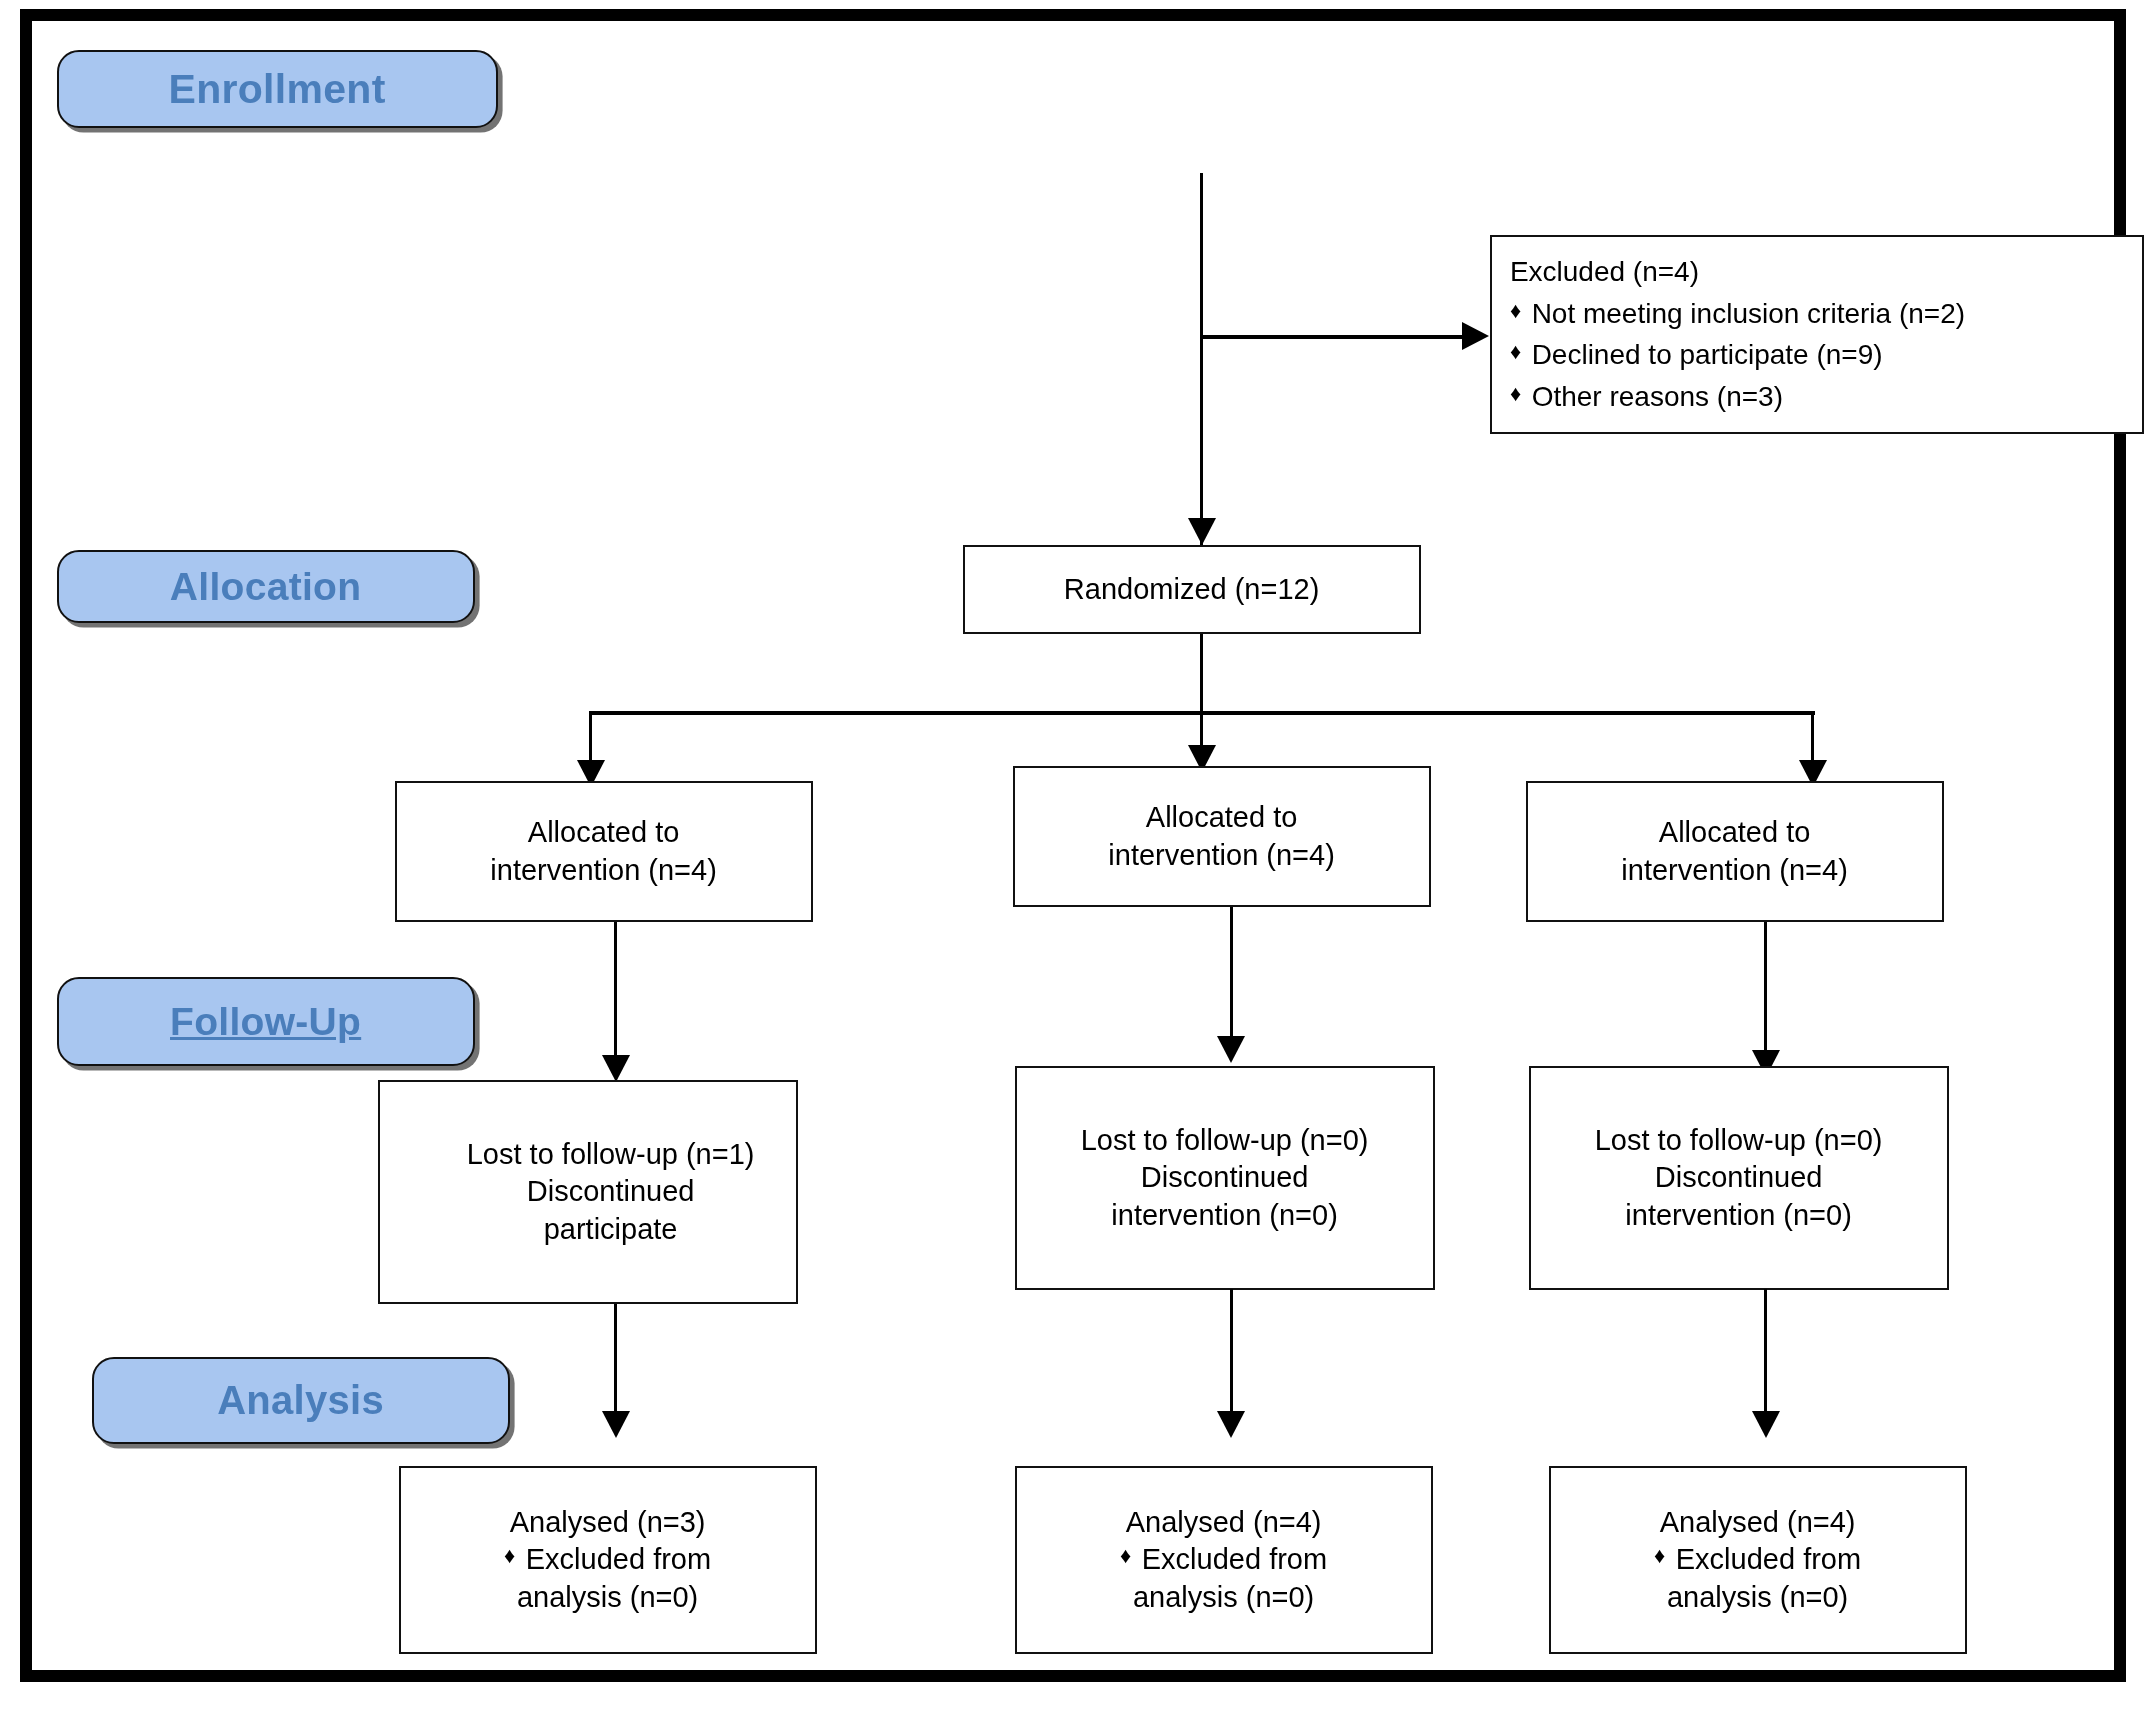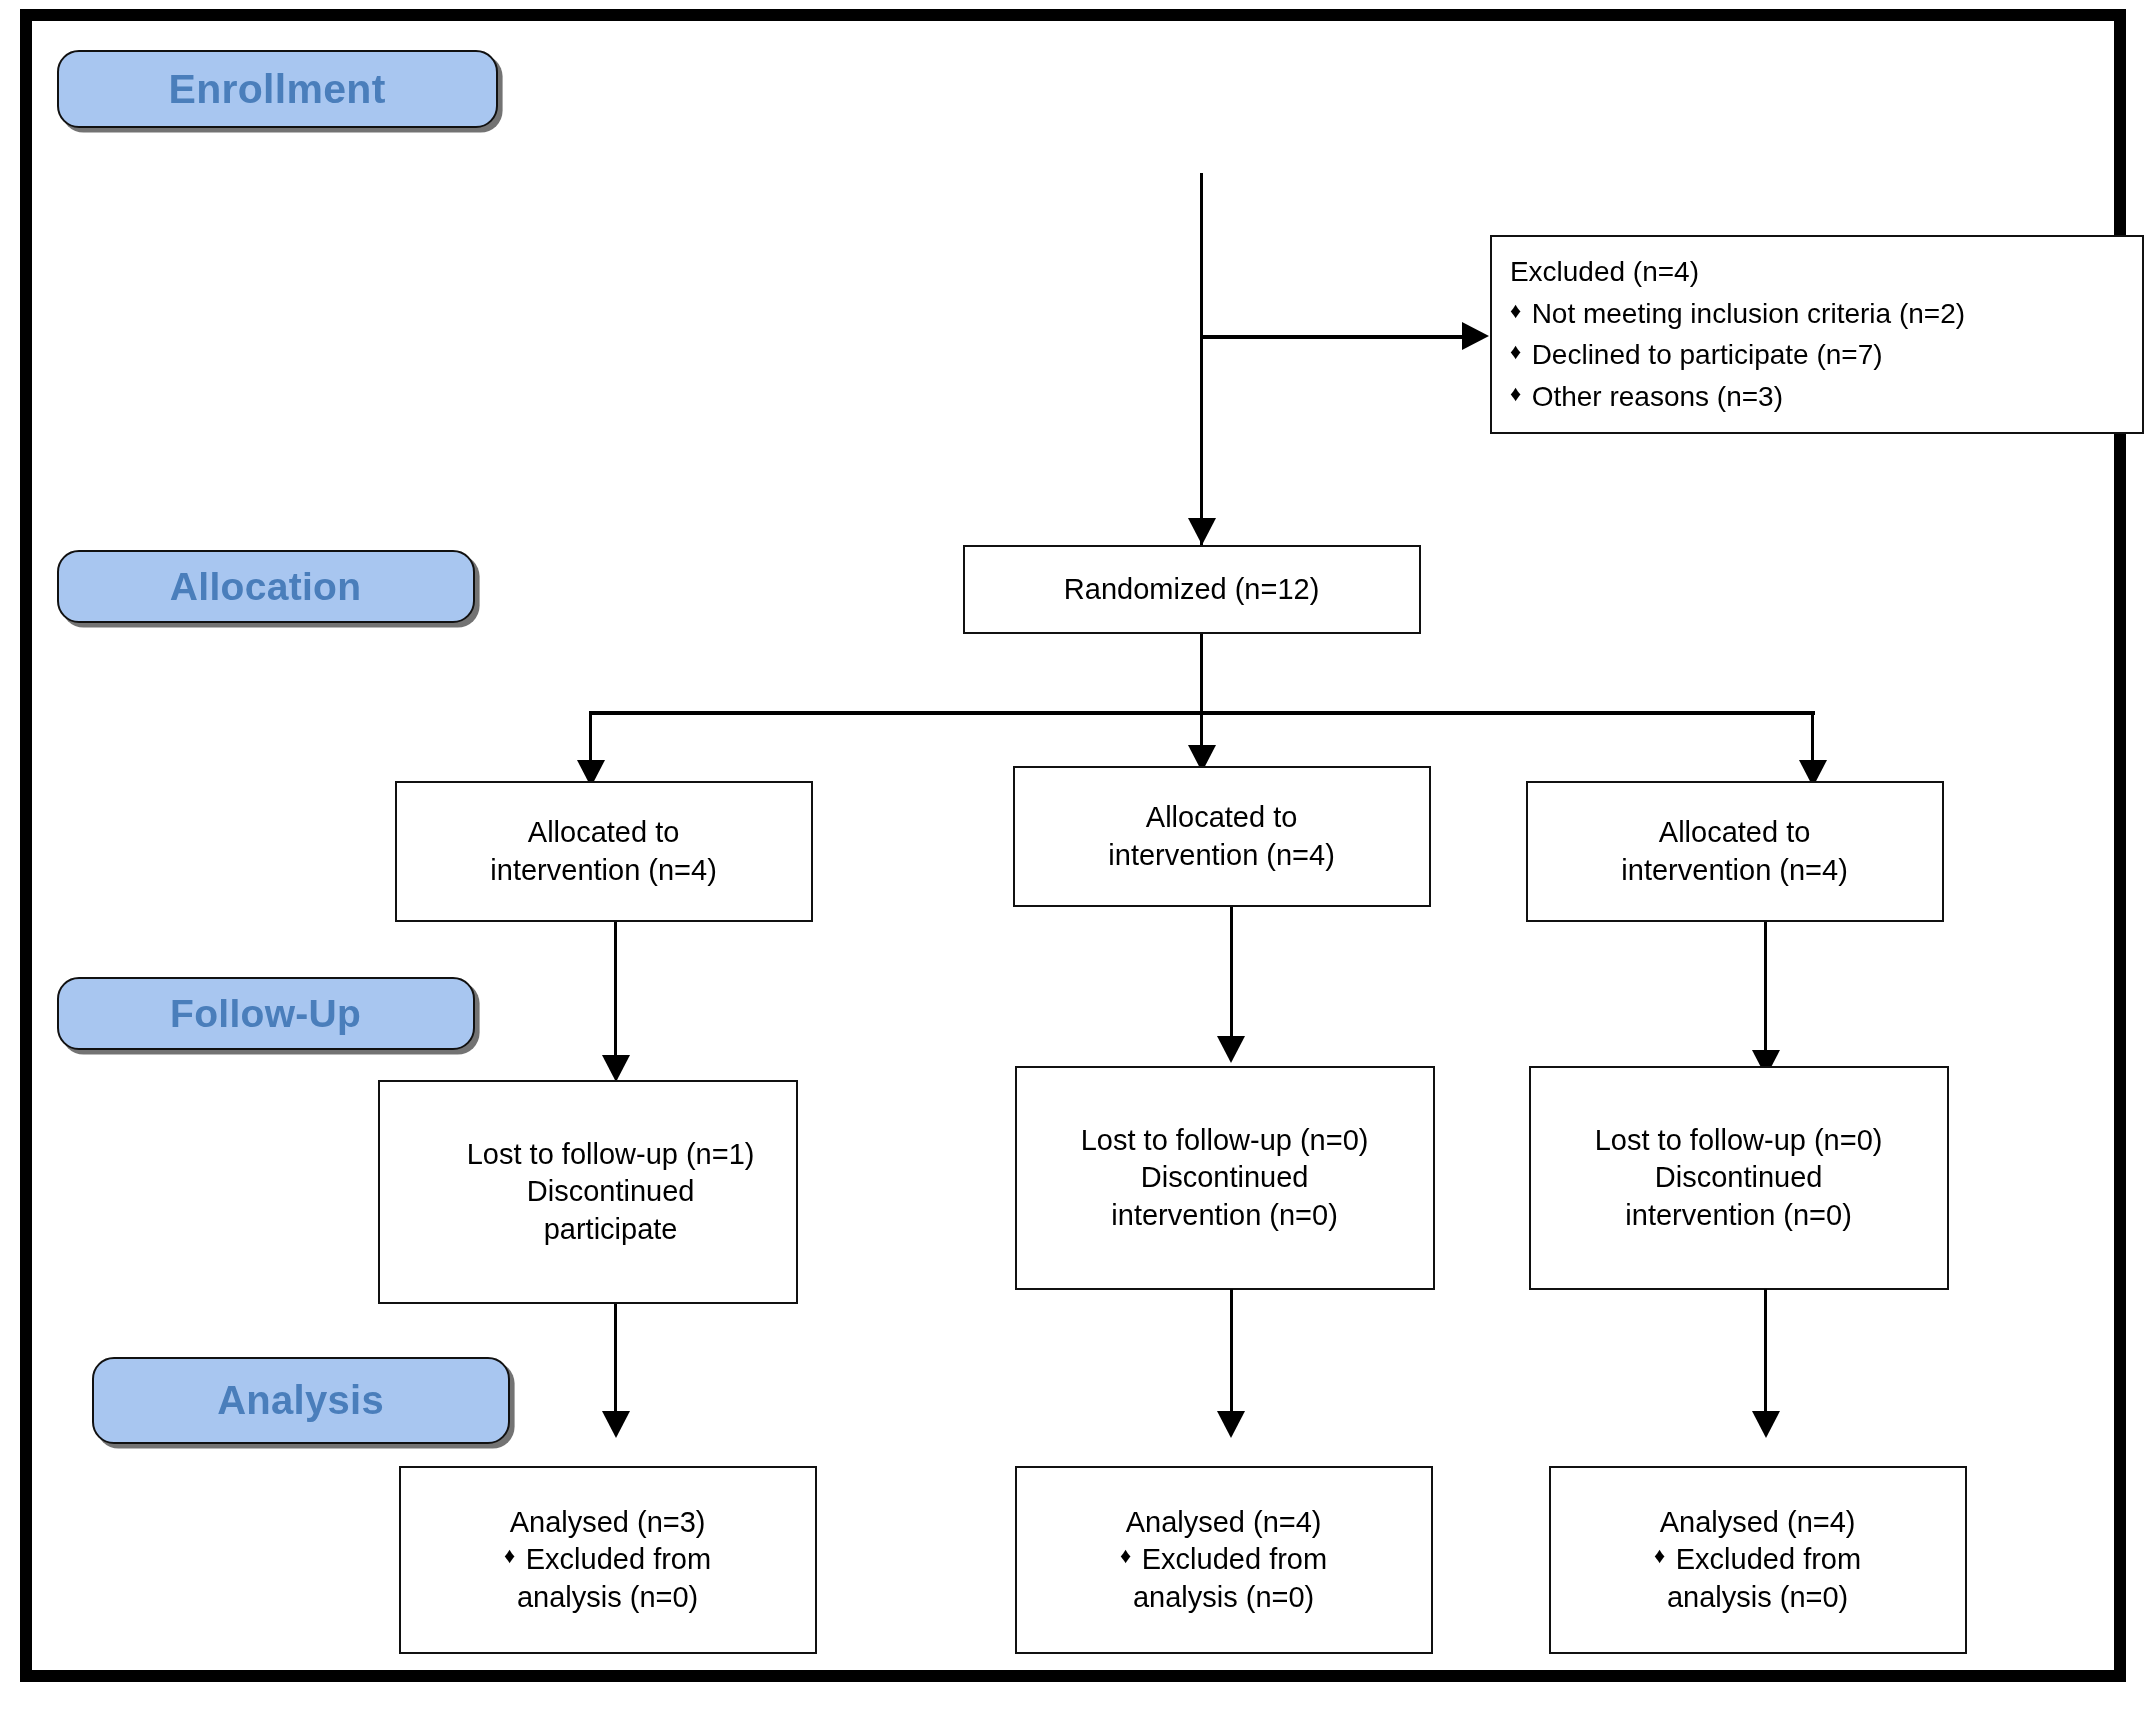--- a/index.html
+++ b/index.html
@@ -92,21 +92,21 @@
   <div id="frame">
 
     <div class="stage" style="left:25px;top:529px;width:418px;height:73px;font-size:39px;">
       <span>Allocation</span>
     </div>
 
     <div class="stage" style="left:25px;top:29px;width:441px;height:78px;font-size:41px;">
       <span>Enrollment</span>
     </div>
 
-    <div class="stage" style="left:25px;top:956px;width:418px;height:73px;font-size:39px;">
+    <div class="stage" style="left:25px;top:956px;width:418px;height:89px;font-size:39px;text-decoration:underline;">
       <span>Follow-Up</span>
     </div>
 
     <div class="stage" style="left:25px;top:1336px;width:418px;height:87px;font-size:40px;margin-left:35px;">
       <span>Analysis</span>
     </div>
 
 
     <div class="vline" style="left:1168px;top:152px;height:373px;"></div>
     <div class="arrow-down" style="left:1156px;top:497px;"></div>
@@ -115,21 +115,21 @@
     <div class="arrow-right" style="left:1430px;top:301px;"></div>
 
     <div class="box left" style="left:1458px;top:214px;width:654px;height:199px;padding:10.5px 17px 10.5px 18.3px;font-size:28px;">
       <span class="ln">Excluded  (n=4)</span>
       <div class="bullet-row" style="margin-top:5.2px;">
         <span class="dia">♦</span>
         <span>Not meeting inclusion criteria (n=2)</span>
       </div>
       <div class="bullet-row" style="margin-top:5.2px;">
         <span class="dia">♦</span>
-        <span>Declined to participate (n=7)</span>
+        <span>Declined to participate (n=9)</span>
       </div>
       <div class="bullet-row" style="margin-top:5.2px;">
         <span class="dia">♦</span>
         <span>Other reasons (n=3)</span>
       </div>
     </div>
 
     <div class="box center" style="left:931px;top:524px;width:458px;height:89px;">
       <span class="ln">Randomized (n=12)</span>
     </div>

